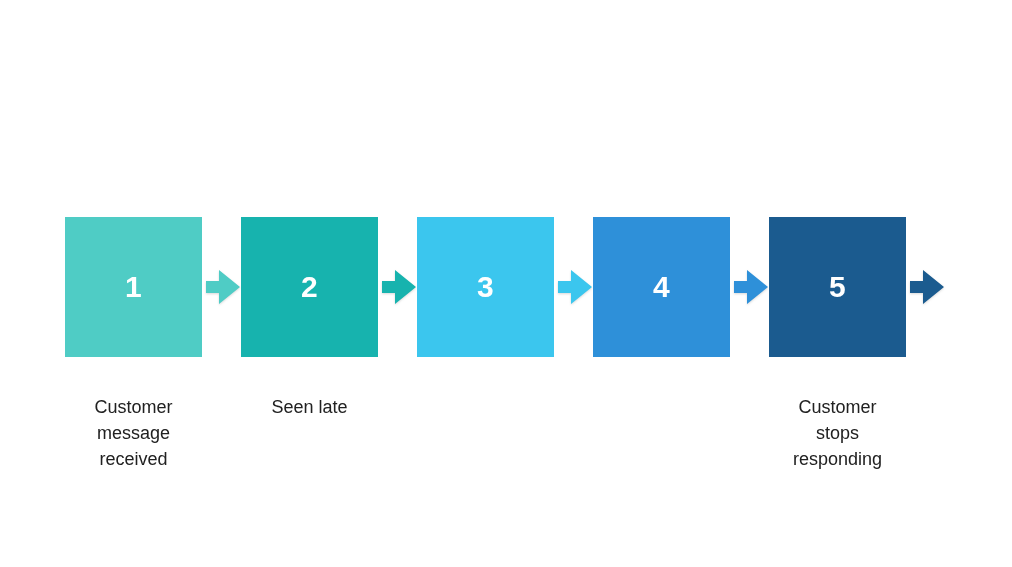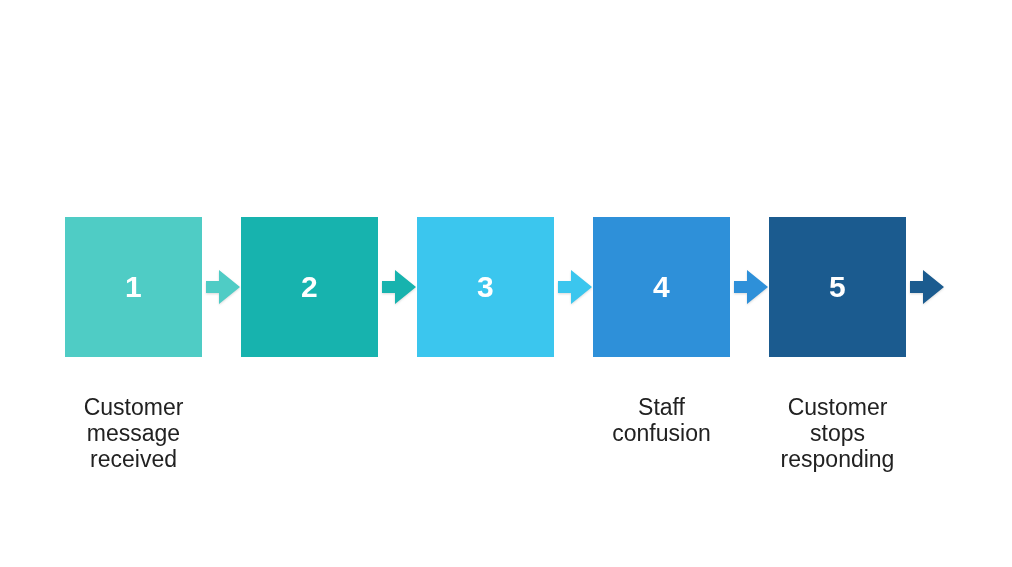--- a/index.html
+++ b/index.html
@@ -54,21 +54,21 @@
   .arrow svg {
     display: block;
     filter: drop-shadow(0 1.5px 1px rgba(100,100,100,0.25));
   }
   .label {
     position: absolute;
     left: 0;
     top: 177px;
     width: 137px;
     text-align: center;
-    font-size: 23px;
+    font-size: 18px;
     line-height: 26px;
     white-space: pre-line;
   }
 </style>
 </head>
 <body>
 
 <div class="canvas">
   <div class="flow">
 
@@ -88,20 +88,21 @@
 
     <div class="cell">
       <div class="square" style="background-color: rgb(23, 179, 174);">
         <span class="num" style="color: rgb(255, 255, 255);">2</span>
       </div>
       <div class="arrow" style="color: rgb(23, 179, 174);">
         <svg width="34" height="34" viewBox="0 0 34 34">
           <polygon fill="currentColor" points="0,11 13,11 13,0 34,17 13,34 13,23 0,23"></polygon>
         </svg>
       </div>
+      <div class="label" style="color: rgb(33, 33, 33);">Seen late</div>
     </div>
 
     <div class="cell">
       <div class="square" style="background-color: rgb(59, 198, 238);">
         <span class="num" style="color: rgb(255, 255, 255);">3</span>
       </div>
       <div class="arrow" style="color: rgb(59, 198, 238);">
         <svg width="34" height="34" viewBox="0 0 34 34">
           <polygon fill="currentColor" points="0,11 13,11 13,0 34,17 13,34 13,23 0,23"></polygon>
         </svg>
@@ -110,21 +111,20 @@
 
     <div class="cell">
       <div class="square" style="background-color: rgb(46, 144, 217);">
         <span class="num" style="color: rgb(255, 255, 255);">4</span>
       </div>
       <div class="arrow" style="color: rgb(46, 144, 217);">
         <svg width="34" height="34" viewBox="0 0 34 34">
           <polygon fill="currentColor" points="0,11 13,11 13,0 34,17 13,34 13,23 0,23"></polygon>
         </svg>
       </div>
-      <div class="label" style="color: rgb(33, 33, 33);">Staff confusion</div>
     </div>
 
     <div class="cell">
       <div class="square" style="background-color: rgb(27, 91, 143);">
         <span class="num" style="color: rgb(255, 255, 255);">5</span>
       </div>
       <div class="arrow" style="color: rgb(27, 91, 143);">
         <svg width="34" height="34" viewBox="0 0 34 34">
           <polygon fill="currentColor" points="0,11 13,11 13,0 34,17 13,34 13,23 0,23"></polygon>
         </svg>

